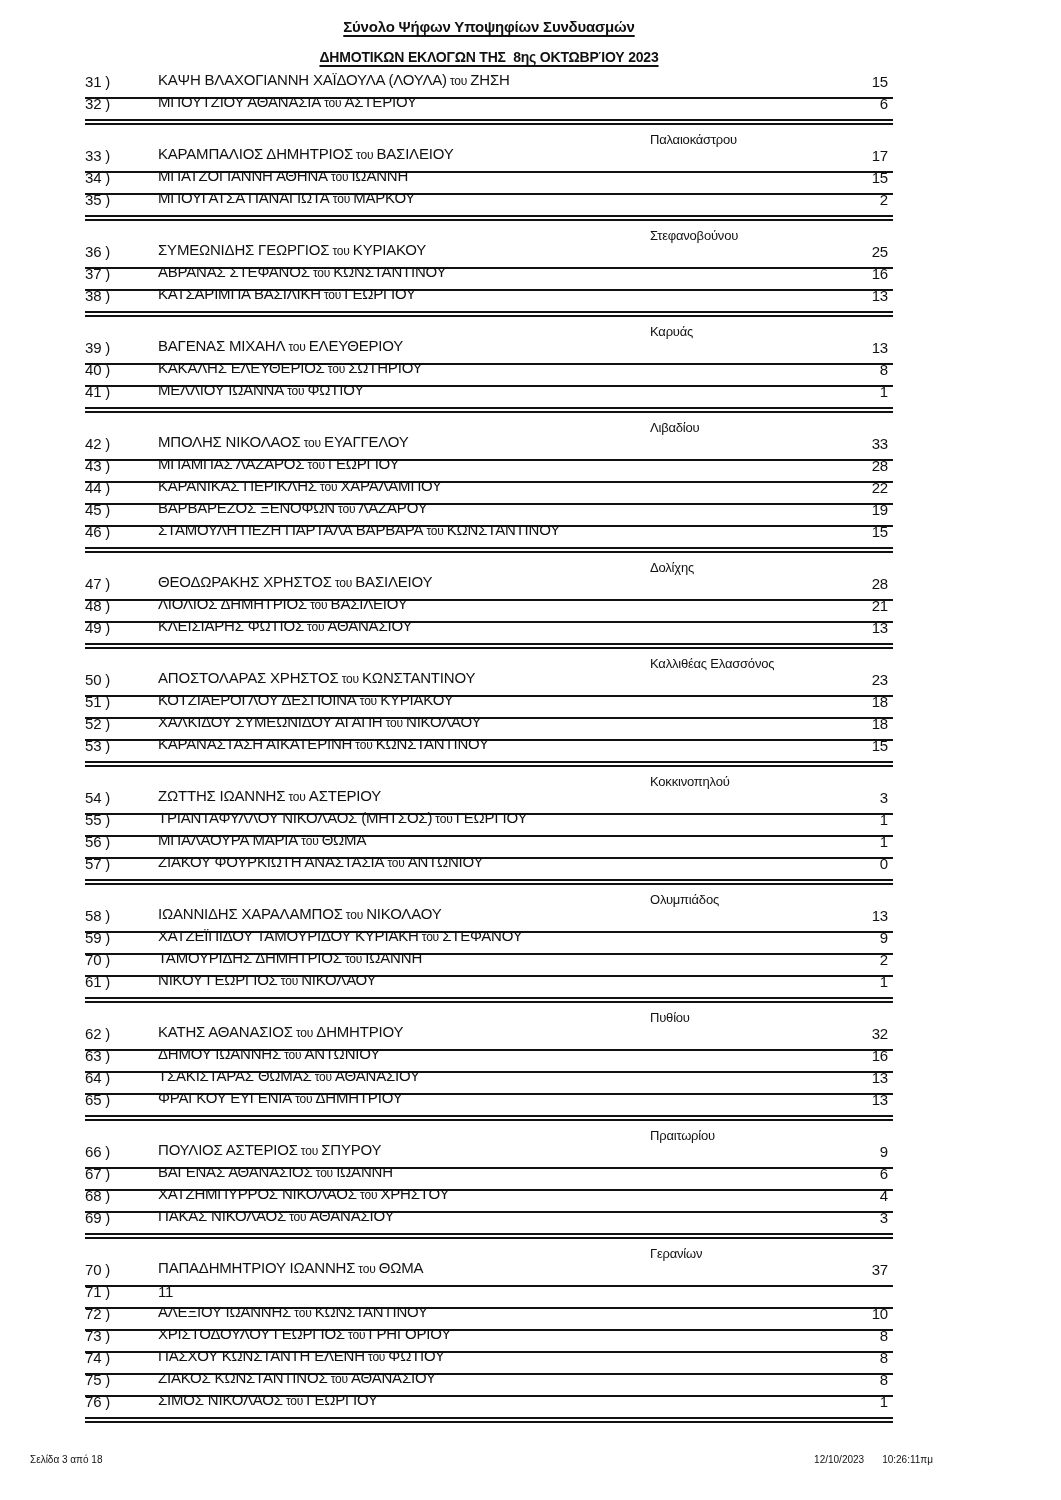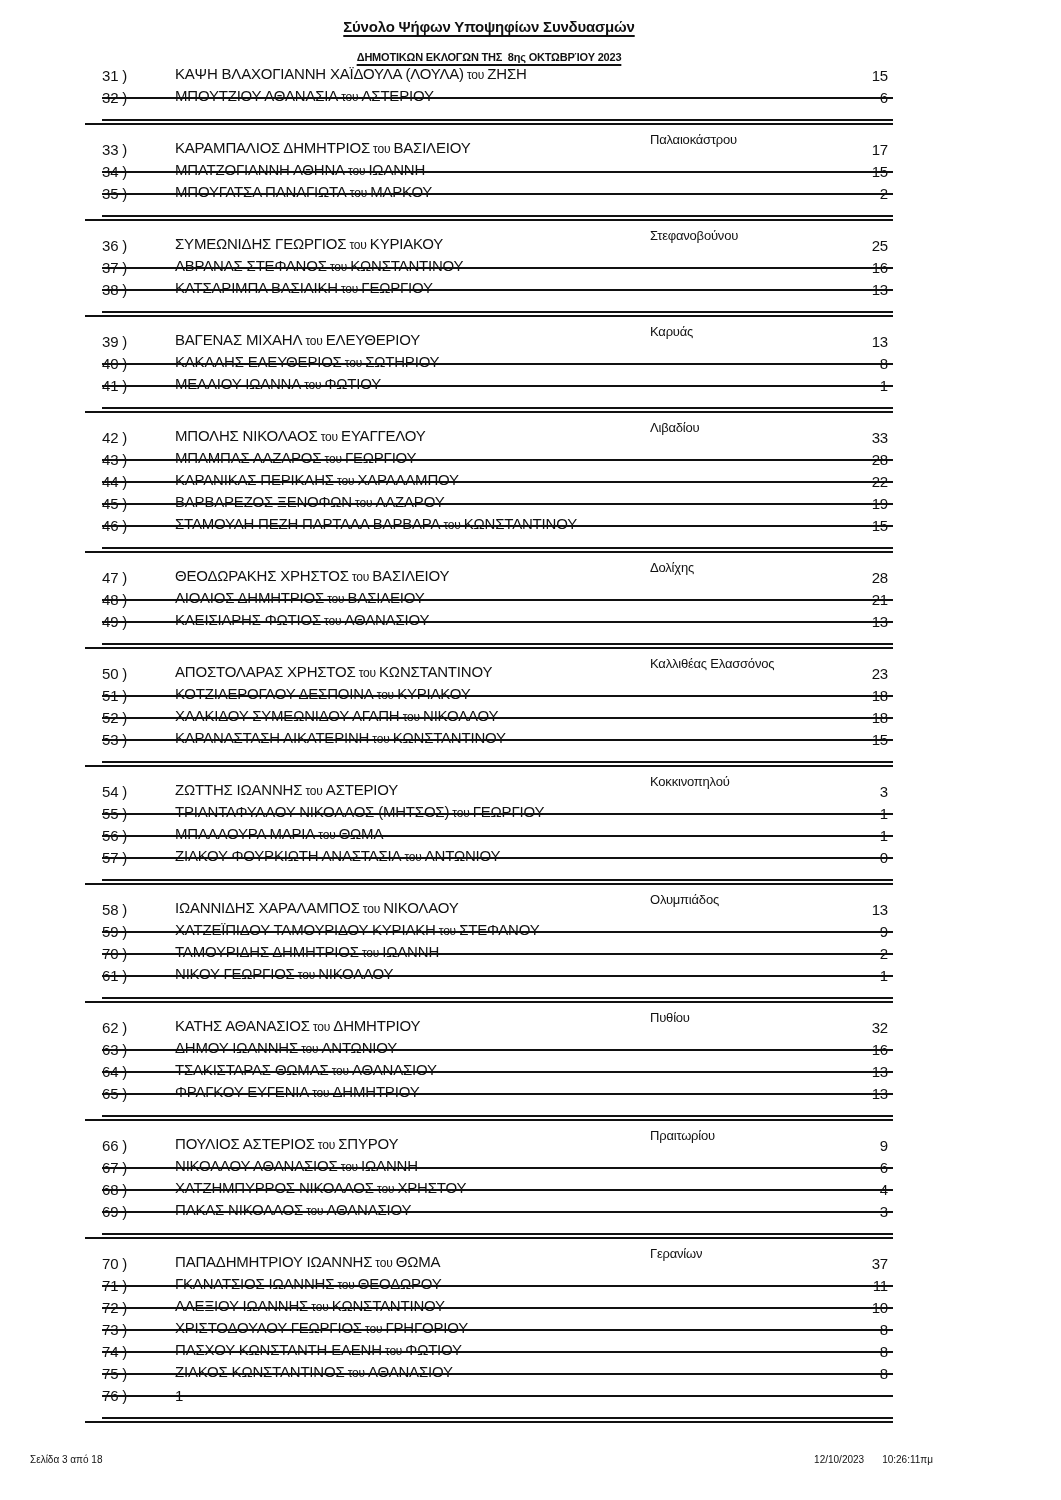--- a/index.html
+++ b/index.html
@@ -30,21 +30,21 @@
     letter-spacing: -0.2px;
     text-decoration: underline;
     text-decoration-thickness: 1.5px;
     text-underline-offset: 3px;
     margin-bottom: 12px;
     white-space: pre;
   }
   .title2 {
     text-align: center;
     font-weight: bold;
-    font-size: 11px;
+    font-size: 14px;
     line-height: 19px;
     letter-spacing: -0.2px;
     text-decoration: underline;
     text-decoration-thickness: 1.5px;
     text-underline-offset: 3px;
     margin-bottom: 10px;
     white-space: pre;
   }
   .group-heading {
     margin: 6px 0 2px 565px;
@@ -56,26 +56,25 @@
   .group-rows {
     padding-bottom: 2px;
     border-bottom: 2px solid #111111;
   }
   .row {
     display: flex;
     align-items: flex-end;
     box-sizing: border-box;
     height: 22px;
     border-bottom: 2px solid #111111;
-    padding-bottom: 13px;
+    padding-bottom: 7px;
     font-size: 15px;
     line-height: 17px;
     letter-spacing: -0.2px;
     white-space: nowrap;
-    margin-left: 17px;
   }
   .num {
     flex: none;
     width: 73px;
   }
   .name {
     flex: 1 1 auto;
     overflow: hidden;
   }
   .conn {
@@ -373,21 +372,21 @@
     <div class="group-heading">Πραιτωρίου</div>
     <div class="group-rows">
   <div class="row">
     <span class="num">66 )</span>
     <span class="name"><span class="surname">ΠΟΥΛΙΟΣ ΑΣΤΕΡΙΟΣ</span><span class="conn"> του </span><span class="father">ΣΠΥΡΟΥ</span></span>
     <span class="votes">9</span>
   </div>
 
   <div class="row">
     <span class="num">67 )</span>
-    <span class="name"><span class="surname">ΝΙΚΟΛΑΟΥ ΑΘΑΝΑΣΙΟΣ</span><span class="conn"> του </span><span class="father">ΙΩΑΝΝΗ</span></span>
+    <span class="name"><span class="surname">ΒΑΓΕΝΑΣ ΑΘΑΝΑΣΙΟΣ</span><span class="conn"> του </span><span class="father">ΙΩΑΝΝΗ</span></span>
     <span class="votes">6</span>
   </div>
 
   <div class="row">
     <span class="num">68 )</span>
     <span class="name"><span class="surname">ΧΑΤΖΗΜΠΥΡΡΟΣ ΝΙΚΟΛΑΟΣ</span><span class="conn"> του </span><span class="father">ΧΡΗΣΤΟΥ</span></span>
     <span class="votes">4</span>
   </div>
 
   <div class="row">
@@ -402,21 +401,20 @@
     <div class="group-heading">Γερανίων</div>
     <div class="group-rows">
   <div class="row">
     <span class="num">70 )</span>
     <span class="name"><span class="surname">ΠΑΠΑΔΗΜΗΤΡΙΟΥ ΙΩΑΝΝΗΣ</span><span class="conn"> του </span><span class="father">ΘΩΜΑ</span></span>
     <span class="votes">37</span>
   </div>
 
   <div class="row">
     <span class="num">71 )</span>
-    <span class="name"><span class="surname">ΓΚΑΝΑΤΣΙΟΣ ΙΩΑΝΝΗΣ</span><span class="conn"> του </span><span class="father">ΘΕΟΔΩΡΟΥ</span></span>
     <span class="votes">11</span>
   </div>
 
   <div class="row">
     <span class="num">72 )</span>
     <span class="name"><span class="surname">ΑΛΕΞΙΟΥ ΙΩΑΝΝΗΣ</span><span class="conn"> του </span><span class="father">ΚΩΝΣΤΑΝΤΙΝΟΥ</span></span>
     <span class="votes">10</span>
   </div>
 
   <div class="row">
@@ -432,20 +430,21 @@
   </div>
 
   <div class="row">
     <span class="num">75 )</span>
     <span class="name"><span class="surname">ΖΙΑΚΟΣ ΚΩΝΣΤΑΝΤΙΝΟΣ</span><span class="conn"> του </span><span class="father">ΑΘΑΝΑΣΙΟΥ</span></span>
     <span class="votes">8</span>
   </div>
 
   <div class="row">
     <span class="num">76 )</span>
+    <span class="name"><span class="surname">ΣΙΜΟΣ ΝΙΚΟΛΑΟΣ</span><span class="conn"> του </span><span class="father">ΓΕΩΡΓΙΟΥ</span></span>
     <span class="votes">1</span>
   </div>
 </div>
   </section>
 </div>
 
   <div class="footer">
     <span>Σελίδα 3 από 18</span>
     <span>
       <span class="date">12/10/2023</span><span class="time">10:26:11πμ</span>

